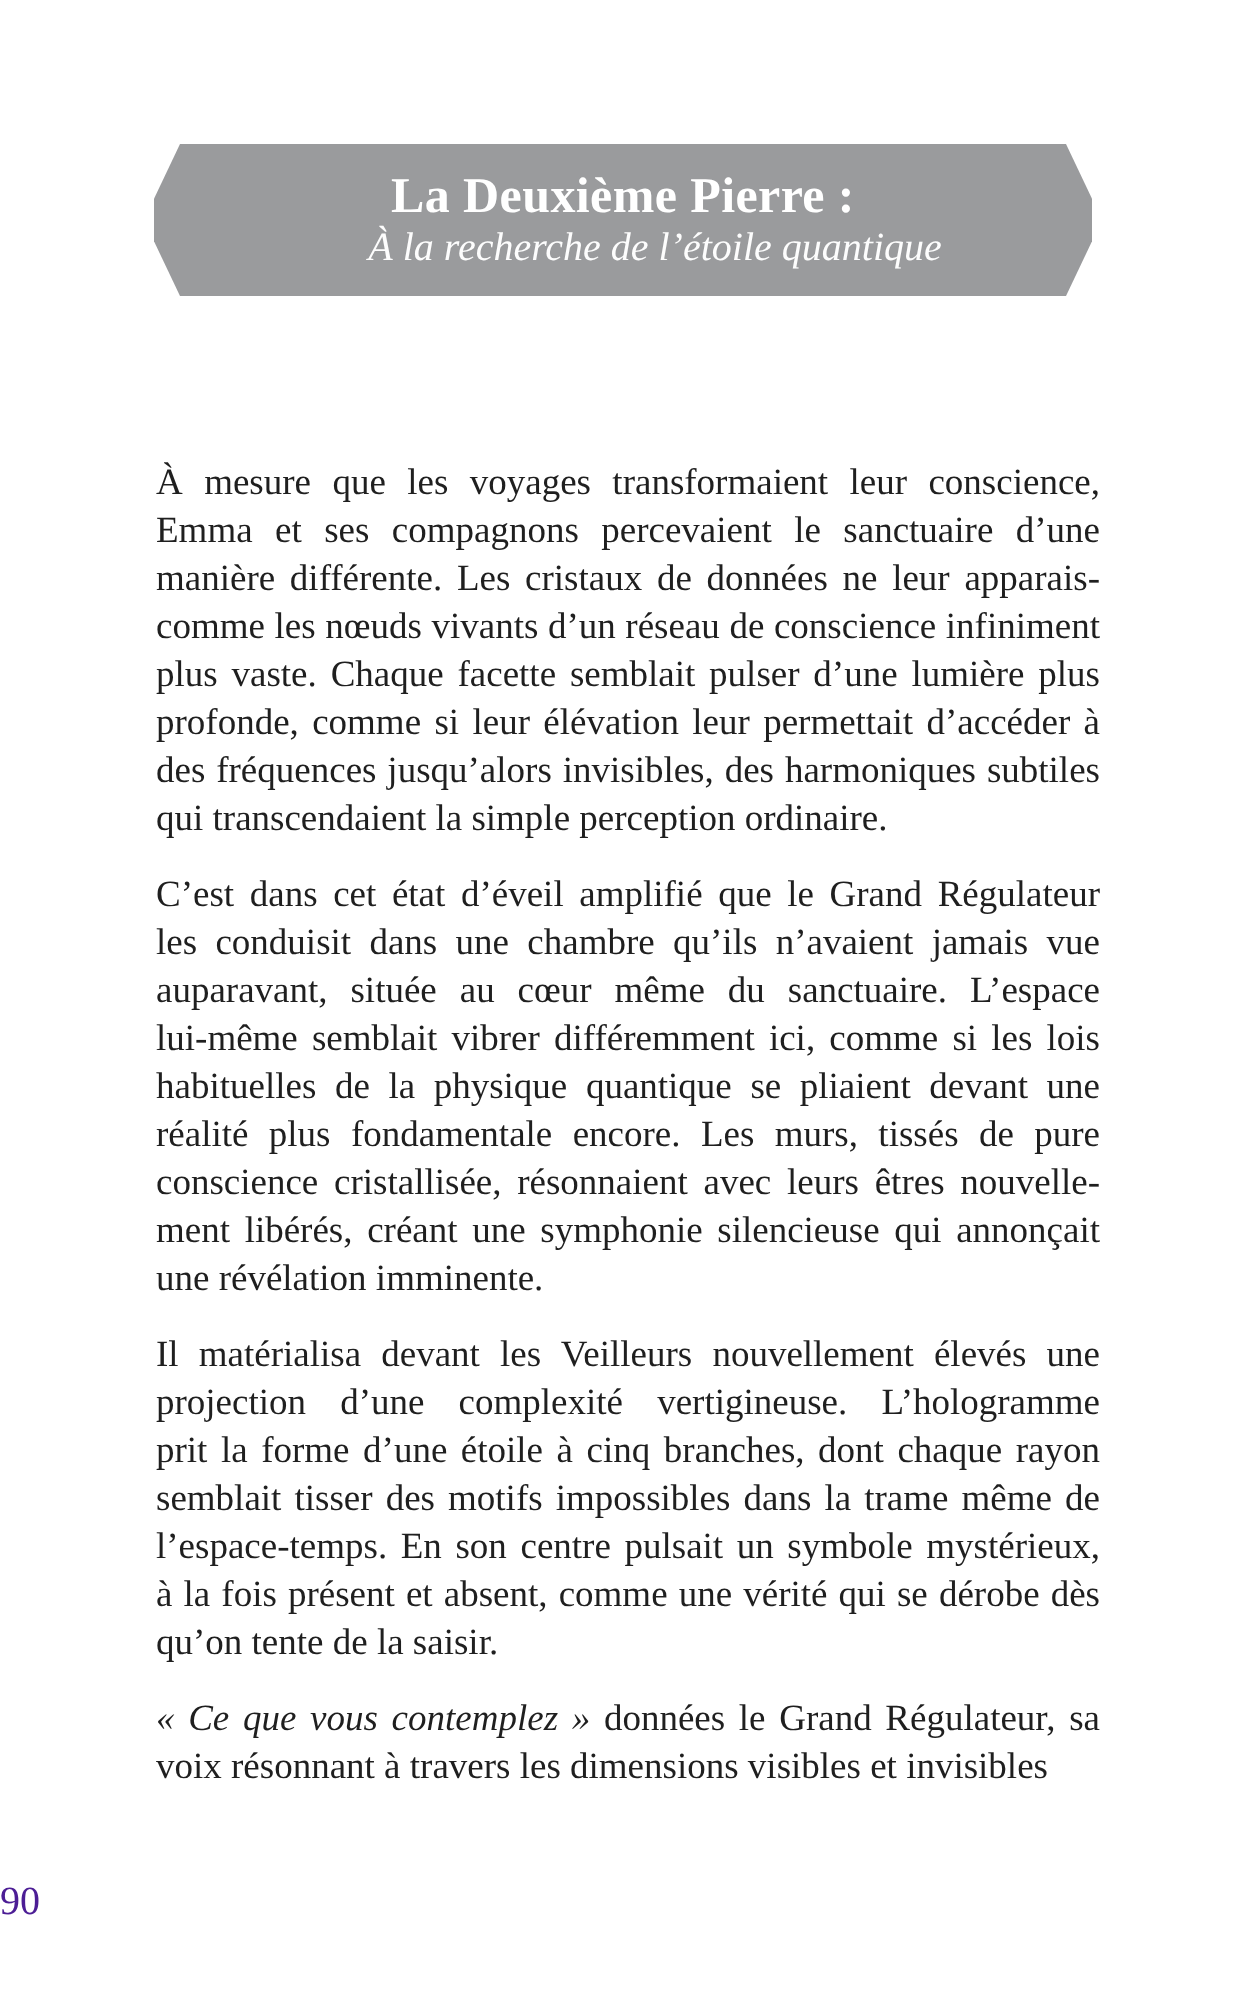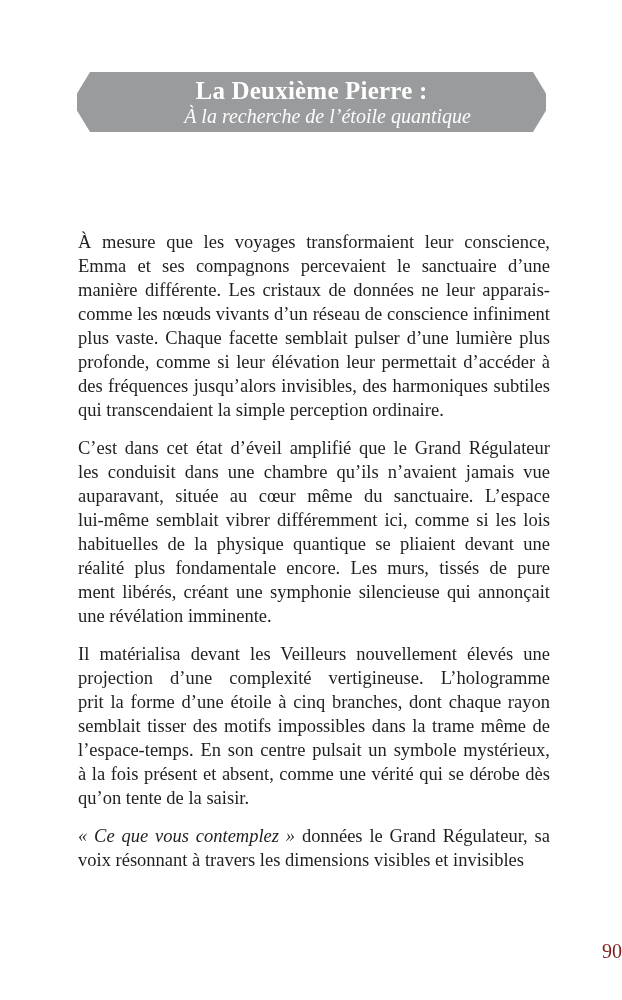--- a/index.html
+++ b/index.html
@@ -16,21 +16,21 @@
     color: #1f1f1f;
     overflow: hidden;
   }
 
   
   .banner {
     position: absolute;
     left: 77px;
     top: 72px;
     width: 469px;
-    height: 60px;
+    height: 76px;
     background: #9a9b9d;
     clip-path: polygon(
       13px 0%, calc(100% - 13px) 0%,
       100% 36%, 100% 64%, calc(100% - 13px) 100%,
       13px 100%, 0% 64%, 0% 36%
     );
     display: flex;
     flex-direction: column;
     align-items: center;
     justify-content: center;
@@ -101,23 +101,23 @@
   .line em {
     font-style: italic;
   }
 
   
   .page-number {
     position: absolute;
     top: 940px;
     left: 0;
     width: 100%;
-    text-align: right;
+    text-align: left;
     font-size: 20px;
-    color: #7f1d1d;
+    color: #4c1d95;
   }
 </style>
 </head>
 <body>
 
 <div class="page">
 
   <div class="banner">
     <div class="banner-title">La Deuxième Pierre :</div>
     <div class="banner-subtitle">À la recherche de l’étoile quantique</div>
@@ -137,20 +137,21 @@
       <span class="line last">qui transcendaient la simple perception ordinaire.</span>
     </p>
 
     <p class="para">
       <span class="line">C’est dans cet état d’éveil amplifié que le Grand Régulateur</span>
       <span class="line">les conduisit dans une chambre qu’ils n’avaient jamais vue</span>
       <span class="line">auparavant, située au cœur même du sanctuaire. L’espace</span>
       <span class="line">lui-même semblait vibrer différemment ici, comme si les lois</span>
       <span class="line">habituelles de la physique quantique se pliaient devant une</span>
       <span class="line">réalité plus fondamentale encore. Les murs, tissés de pure</span>
+      <span class="line">conscience cristallisée, résonnaient avec leurs êtres nouvelle-</span>
       <span class="line">ment libérés, créant une symphonie silencieuse qui annonçait</span>
       <span class="line last">une révélation imminente.</span>
     </p>
 
     <p class="para">
       <span class="line">Il matérialisa devant les Veilleurs nouvellement élevés une</span>
       <span class="line">projection d’une complexité vertigineuse. L’hologramme</span>
       <span class="line">prit la forme d’une étoile à cinq branches, dont chaque rayon</span>
       <span class="line">semblait tisser des motifs impossibles dans la trame même de</span>
       <span class="line">l’espace-temps. En son centre pulsait un symbole mystérieux,</span>

